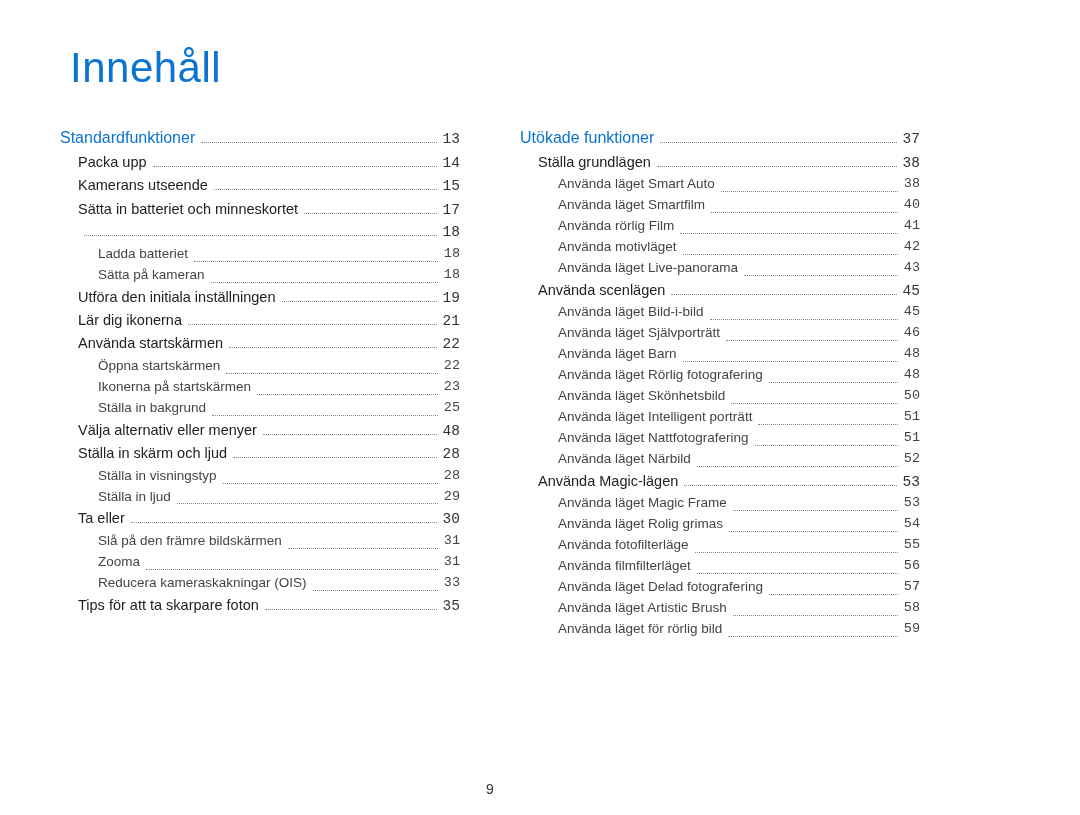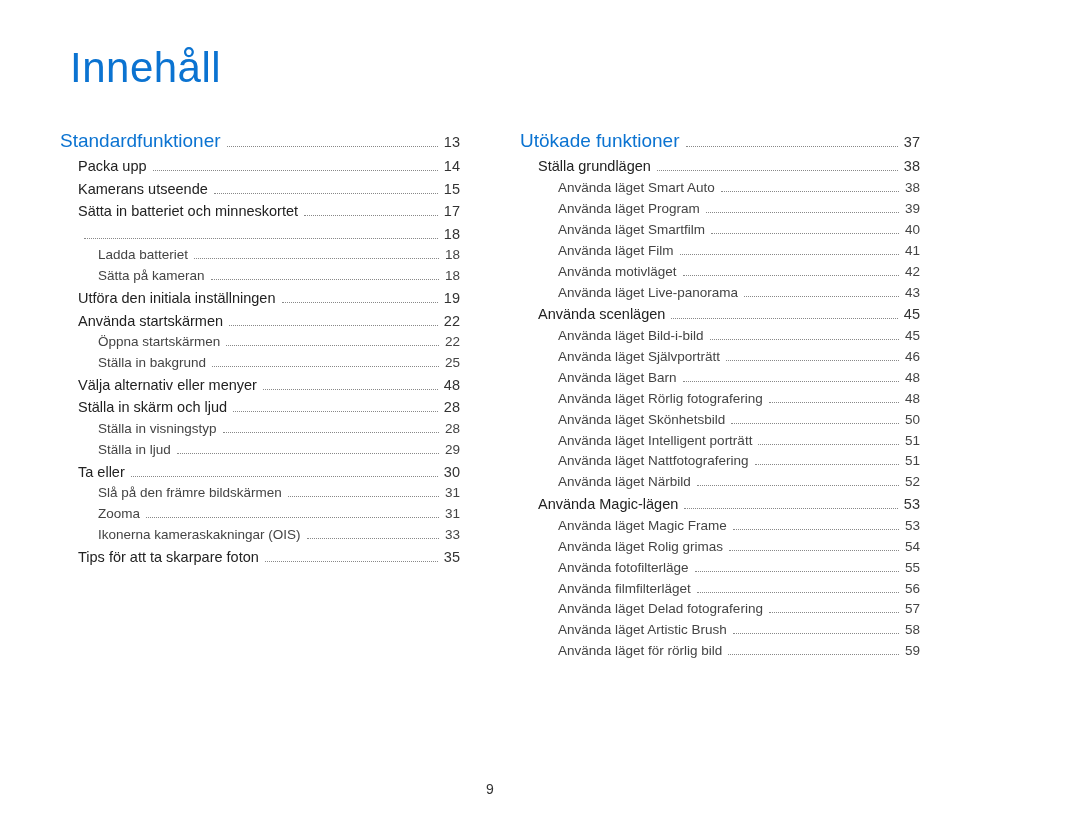--- a/index.html
+++ b/index.html
@@ -4,26 +4,26 @@
 <style>
   * { box-sizing: border-box; margin: 0; padding: 0; }
   html, body { width: 1080px; height: 815px; background: #fff; font-family: Arial, Helvetica, sans-serif; color: #333; }
   .page { width: 980px; height: 815px; padding: 32px 60px 20px 60px; position: relative; }
   .title { font-size: 42px; font-weight: normal; color: #0b73d1; letter-spacing: 0.5px; margin: 12px 0 34px 10px; }
   .columns { display: flex; gap: 60px; }
   .col { flex: 1 1 0; min-width: 0; }
   .toc-row { display: flex; align-items: baseline; line-height: 1.55; font-size: 14.5px; }
   .toc-row .label { white-space: nowrap; }
   .toc-row .dots { flex: 1 1 auto; border-bottom: 1.5px dotted #888; margin: 0 6px 3px 6px; min-width: 10px; }
-  .toc-row .page-num { white-space: nowrap; }
-  .lvl-0 .label { color: #0b73d1; font-size: 19px; }
+  .toc-row .page-num { white-space: nowrap; font-family: Liberation Mono, monospace; }
+  .lvl-0 .label { color: #0b73d1; font-size: 16px; }
   .lvl-0 .page-num { color: #333; }
   .lvl-1 { padding-left: 18px; text-align: right; }
   .lvl-1 .label { color: #222; }
-  .lvl-2 { padding-left: 38px; }
+  .lvl-2 { padding-left: 38px; align-items: flex-end; }
   .lvl-2 .label, .lvl-2 .page-num { color: #444; font-size: 13.5px; }
   .footer-num { position: absolute; bottom: 18px; left: 0; right: 0; text-align: center; font-size: 14px; color: #333; }
 </style>
 </head>
 <body>
 
 <div class="page">
   <h1 class="title">Innehåll</h1>
 
   <div class="columns">
@@ -61,30 +61,40 @@
           <span class="label">Sätta på kameran</span>
           <span class="dots"></span>
           <span class="page-num">18</span>
         </div>
         <div class="toc-row lvl-1">
           <span class="label">Utföra den initiala inställningen</span>
           <span class="dots"></span>
           <span class="page-num">19</span>
         </div>
         <div class="toc-row lvl-1">
+          <span class="label">Lär dig ikonerna</span>
+          <span class="dots"></span>
+          <span class="page-num">21</span>
+        </div>
+        <div class="toc-row lvl-1">
           <span class="label">Använda startskärmen</span>
           <span class="dots"></span>
           <span class="page-num">22</span>
         </div>
         <div class="toc-row lvl-2">
           <span class="label">Öppna startskärmen</span>
           <span class="dots"></span>
           <span class="page-num">22</span>
         </div>
         <div class="toc-row lvl-2">
+          <span class="label">Ikonerna på startskärmen</span>
+          <span class="dots"></span>
+          <span class="page-num">23</span>
+        </div>
+        <div class="toc-row lvl-2">
           <span class="label">Ställa in bakgrund</span>
           <span class="dots"></span>
           <span class="page-num">25</span>
         </div>
         <div class="toc-row lvl-1">
           <span class="label">Välja alternativ eller menyer</span>
           <span class="dots"></span>
           <span class="page-num">48</span>
         </div>
         <div class="toc-row lvl-1">
@@ -111,21 +121,21 @@
           <span class="label">Slå på den främre bildskärmen</span>
           <span class="dots"></span>
           <span class="page-num">31</span>
         </div>
         <div class="toc-row lvl-2">
           <span class="label">Zooma</span>
           <span class="dots"></span>
           <span class="page-num">31</span>
         </div>
         <div class="toc-row lvl-2">
-          <span class="label">Ikonerna kameraskakningar (OIS)</span>
+          <span class="label">Reducera kameraskakningar (OIS)</span>
           <span class="dots"></span>
           <span class="page-num">33</span>
         </div>
         <div class="toc-row lvl-1">
           <span class="label">Tips för att ta skarpare foton</span>
           <span class="dots"></span>
           <span class="page-num">35</span>
         </div>
       </div>
     <div class="col" id="col-1">
@@ -138,31 +148,26 @@
           <span class="label">Ställa grundlägen</span>
           <span class="dots"></span>
           <span class="page-num">38</span>
         </div>
         <div class="toc-row lvl-2">
           <span class="label">Använda läget Smart Auto</span>
           <span class="dots"></span>
           <span class="page-num">38</span>
         </div>
         <div class="toc-row lvl-2">
-          <span class="label">Använda läget Program</span>
-          <span class="dots"></span>
-          <span class="page-num">39</span>
-        </div>
-        <div class="toc-row lvl-2">
           <span class="label">Använda läget Smartfilm</span>
           <span class="dots"></span>
           <span class="page-num">40</span>
         </div>
         <div class="toc-row lvl-2">
-          <span class="label">Använda läget Film</span>
+          <span class="label">Använda rörlig Film</span>
           <span class="dots"></span>
           <span class="page-num">41</span>
         </div>
         <div class="toc-row lvl-2">
           <span class="label">Använda motivläget</span>
           <span class="dots"></span>
           <span class="page-num">42</span>
         </div>
         <div class="toc-row lvl-2">
           <span class="label">Använda läget Live-panorama</span>

